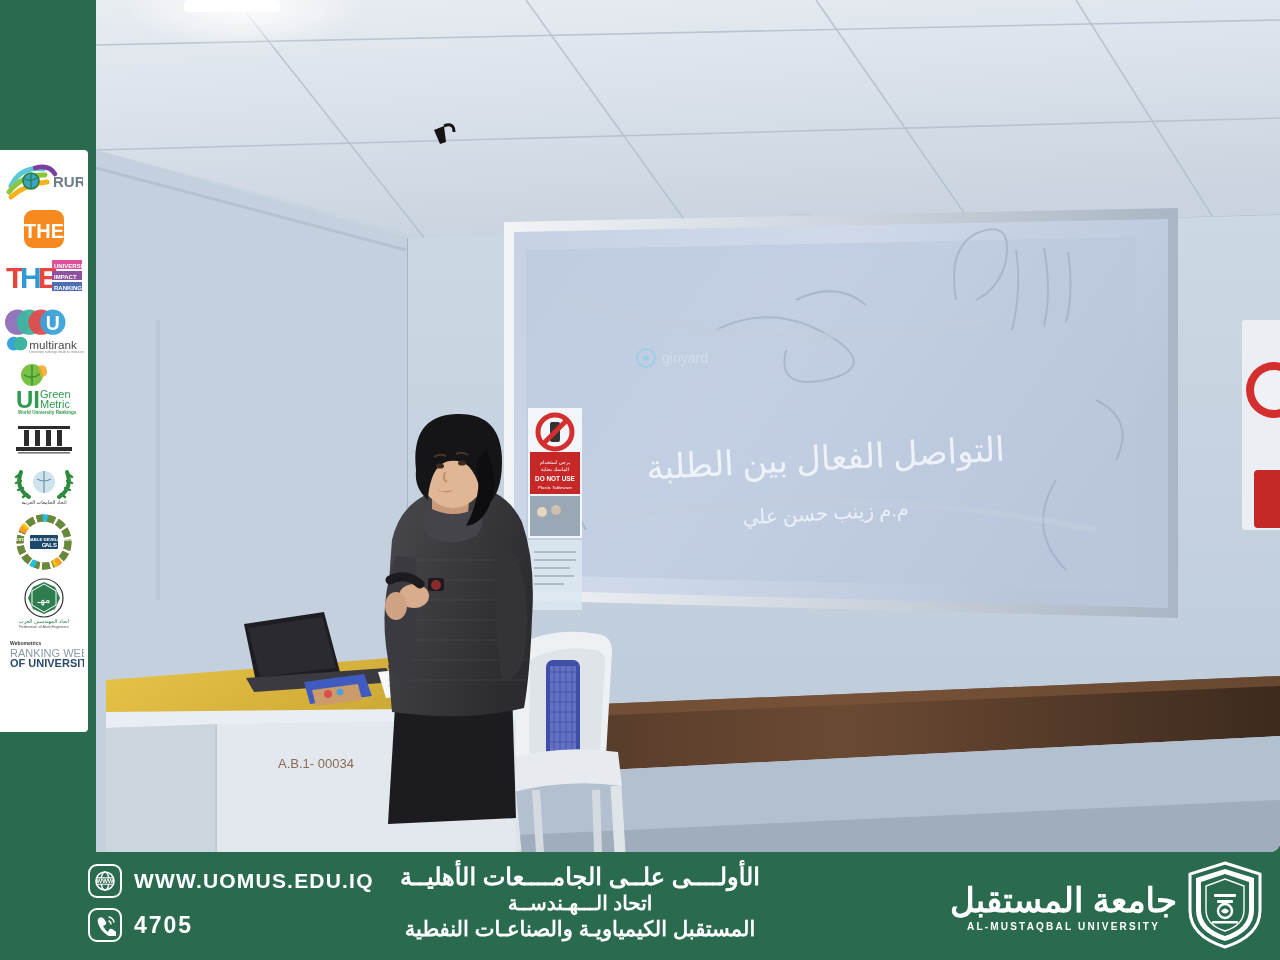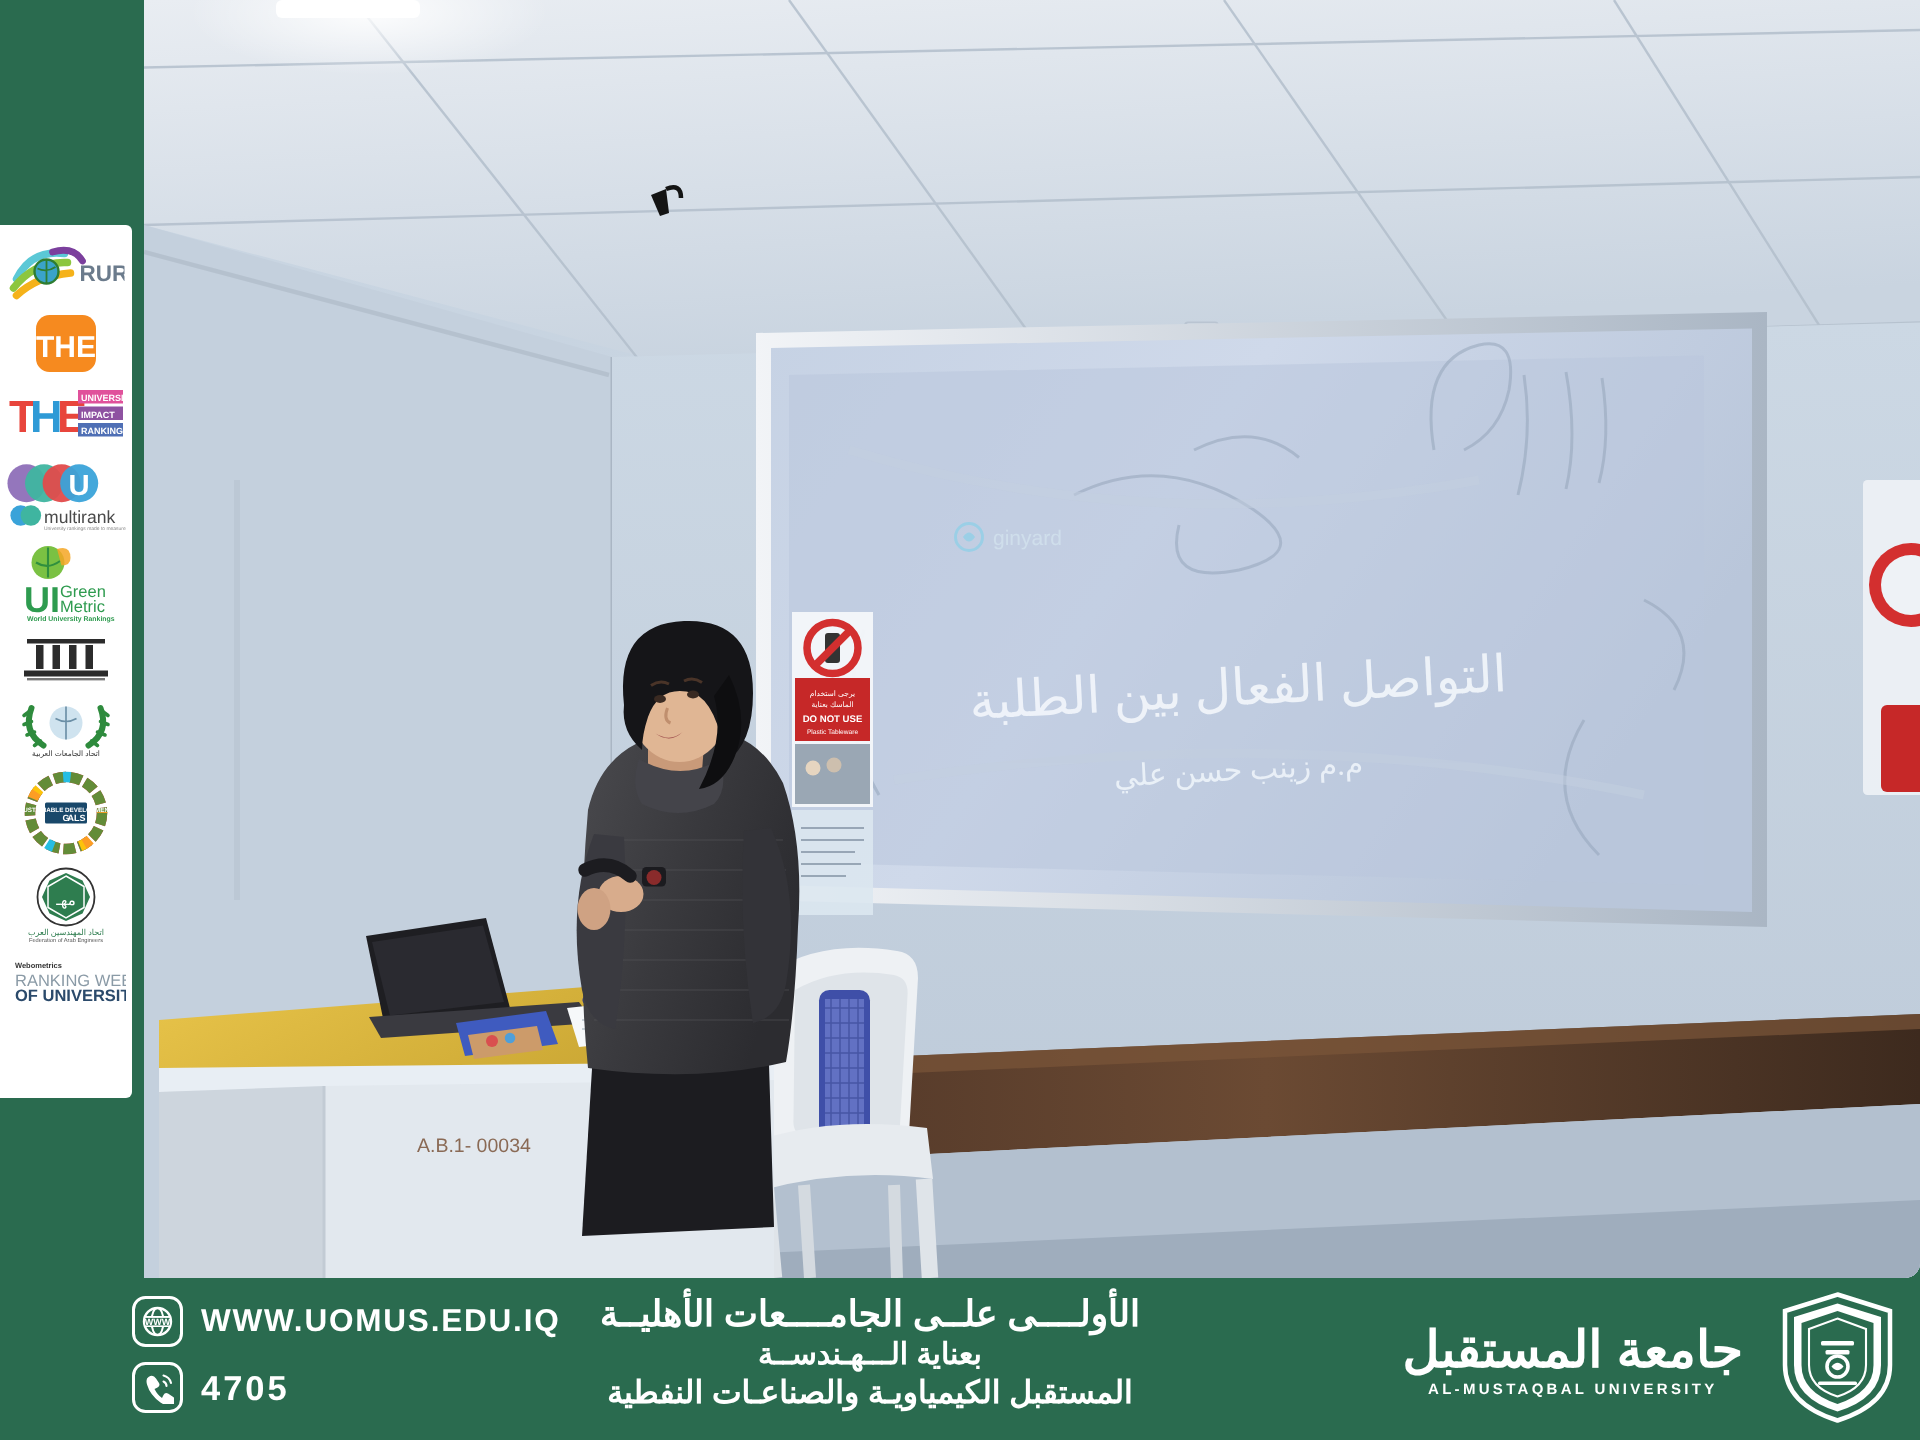--- a/index.html
+++ b/index.html
@@ -40,21 +40,21 @@
   .f-txt.small{font-size:23px;letter-spacing:2px;}
 
   .f-arabic{
     position:absolute;left:300px;top:10px;width:560px;
     text-align:center;color:#ffffff;direction:rtl;
   }
   .f-ar1{font-size:24px;font-weight:bold;line-height:1.22;letter-spacing:.5px;}
   .f-ar2{font-size:20px;font-weight:bold;line-height:1.25;}
   .f-ar3{font-size:21px;font-weight:bold;line-height:1.25;}
 
-  .f-brand{position:absolute;right:14px;top:8px;display:flex;align-items:center;gap:22px;}
+  .f-brand{position:absolute;right:14px;top:8px;display:flex;align-items:center;gap:7px;}
   .f-brand-txt{display:flex;flex-direction:column;align-items:center;}
   .f-brand-ar{color:#fff;font-size:34px;font-weight:bold;direction:rtl;line-height:1;letter-spacing:-1px;}
   .f-brand-en{color:#fff;font-size:10px;font-weight:bold;letter-spacing:2.2px;margin-top:4px;}
 </style>
 </head>
 <body>
 
 <div class="page">
 
   <div class="left-rail">
@@ -434,21 +434,21 @@
             <path d="M5 4 q3 -2 5 1 l2 3 q1 2 -1 3 l-2 1 q2 4 5 6 l1 -2 q1 -2 3 -1 l3 2 q3 2 1 5 q-3 3 -9 -1 q-7 -5 -9 -12 q-1 -4 1 -5 z" fill="#fff"></path>
             <path d="M15 3 q4 1 5 5 M15 7 q2 1 2 3" stroke="#fff" stroke-width="1.4" fill="none" stroke-linecap="round"></path>
           </svg>
         </div>
         <span class="f-txt small">4705</span>
       </div>
     </div>
 
     <div class="f-arabic">
       <div class="f-ar1">الأولــــى علــى الجامــــعات الأهليــة</div>
-      <div class="f-ar2">بعناية الـــهـندســة</div>
+      <div class="f-ar2">اتحاد الـــهـندســة</div>
       <div class="f-ar3">المستقبل الكيمياويـة والصناعـات النفطية</div>
     </div>
 
     <div class="f-brand">
       <div class="f-brand-txt">
         <div class="f-brand-ar">جامعة المستقبل</div>
         <div class="f-brand-en">AL-MUSTAQBAL  UNIVERSITY</div>
       </div>
       <div>
         <svg width="82" height="90" viewBox="0 0 82 90">

